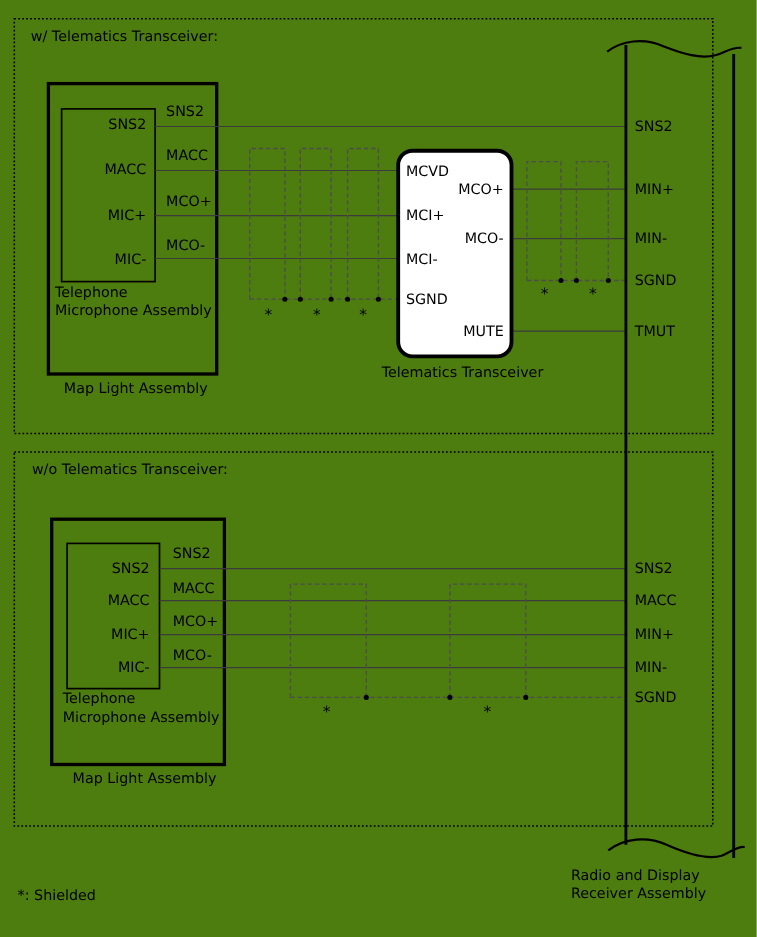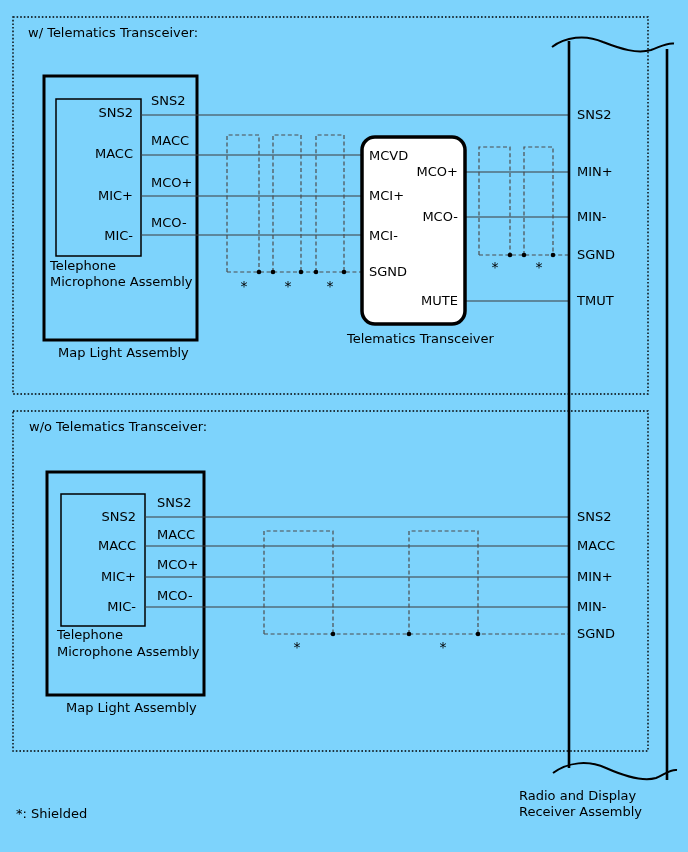--- a/index.html
+++ b/index.html
@@ -4,21 +4,21 @@
 <style>
   html, body {
     margin: 0;
     padding: 0;
     background: #ffffff;
   }
   .page {
     position: relative;
     width: 688px;
     height: 852px;
-    background: #7dd3fc;
+    background: #4d7c0f;
     overflow: hidden;
   }
   svg {
     display: block;
   }
   svg text {
     font-family: "DejaVu Sans", "Liberation Sans", sans-serif;
     font-size: 13px;
     fill: #000000;
   }

